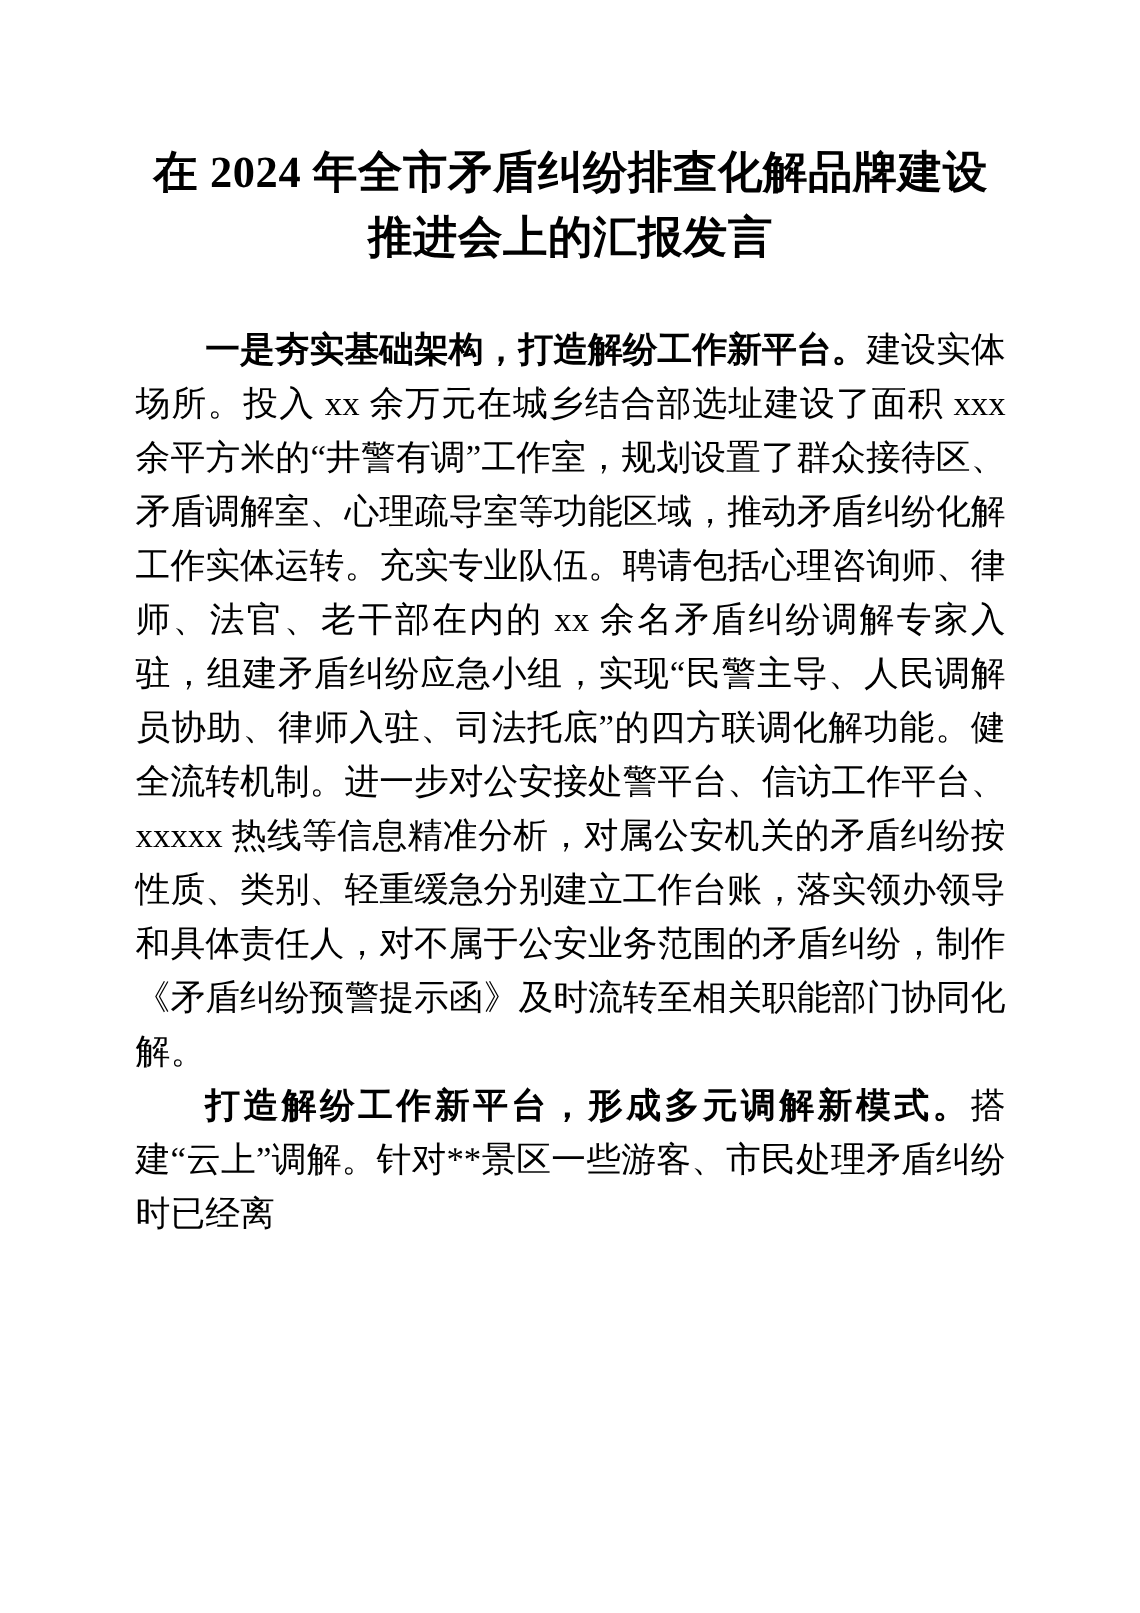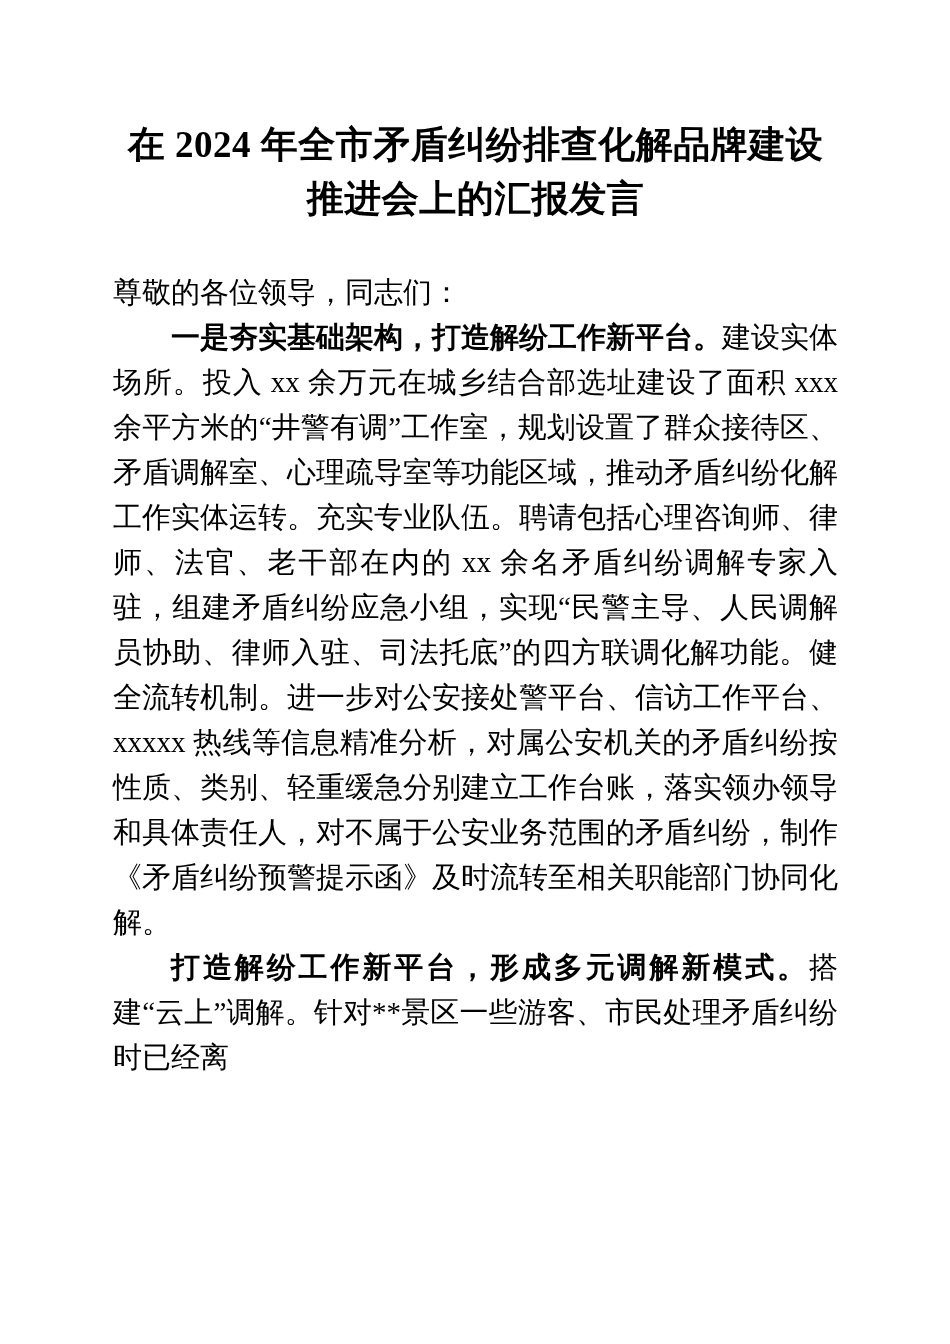--- a/index.html
+++ b/index.html
@@ -34,20 +34,19 @@
   .indent { text-indent: 2em; }
   .lead { font-weight: bold; }
 </style>
 </head>
 <body>
 
 <div class="page">
   <h1 class="doc-title">在 2024 年全市矛盾纠纷排查化解品牌建设推进会上的汇报发言</h1>
 
   <div class="doc-body">
-    <p>尊敬的各位领导，同志们：</p>
 
 
     <p class="indent"><span class="lead">一是夯实基础架构，打造解纷工作新平台。</span><span>建设实体场所。投入 xx 余万元在城乡结合部选址建设了面积 xxx 余平方米的“井警有调”工作室，规划设置了群众接待区、矛盾调解室、心理疏导室等功能区域，推动矛盾纠纷化解工作实体运转。充实专业队伍。聘请包括心理咨询师、律师、法官、老干部在内的 xx 余名矛盾纠纷调解专家入驻，组建矛盾纠纷应急小组，实现“民警主导、人民调解员协助、律师入驻、司法托底”的四方联调化解功能。健全流转机制。进一步对公安接处警平台、信访工作平台、xxxxx 热线等信息精准分析，对属公安机关的矛盾纠纷按性质、类别、轻重缓急分别建立工作台账，落实领办领导和具体责任人，对不属于公安业务范围的矛盾纠纷，制作《矛盾纠纷预警提示函》及时流转至相关职能部门协同化解。</span></p>
 
     <p class="indent"><span class="lead">打造解纷工作新平台，形成多元调解新模式。</span><span>搭建“云上”调解。针对**景区一些游客、市民处理矛盾纠纷时已经离</span></p>
   </div>
 </div>
 
 </body></html>

